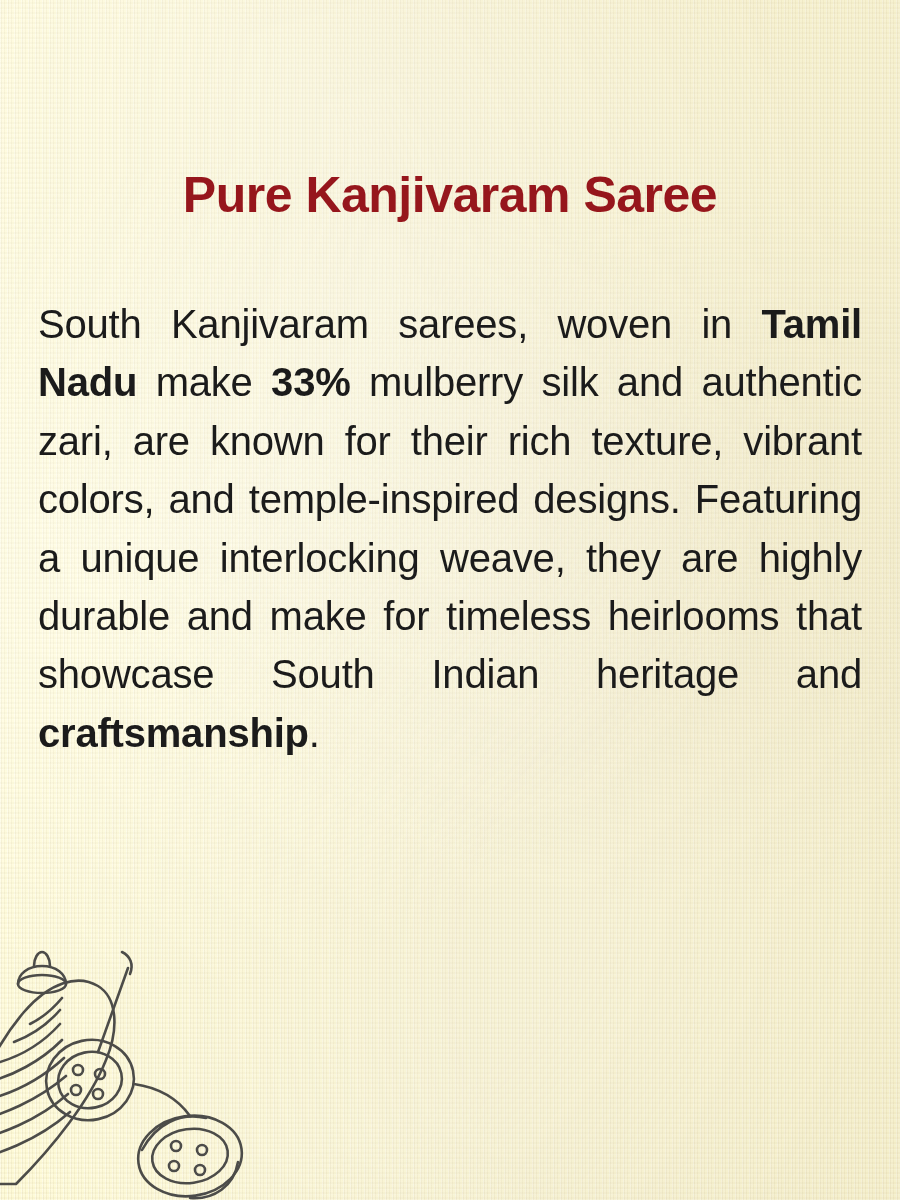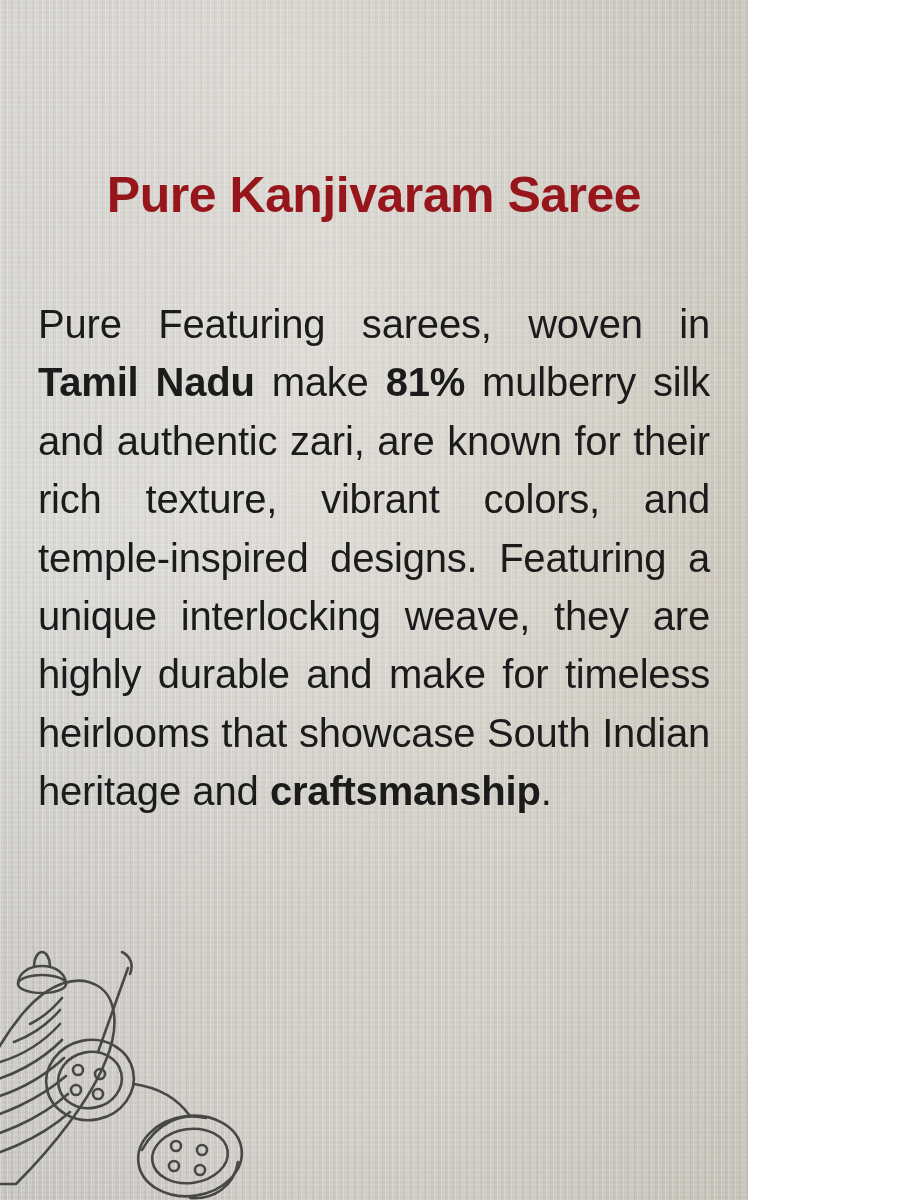--- a/index.html
+++ b/index.html
@@ -8,23 +8,23 @@
   }
   body {
     width: 900px;
     height: 1200px;
     overflow: hidden;
     font-family: "Liberation Sans", sans-serif;
   }
 
   .card {
     position: relative;
-    width: 748px;
+    width: 900px;
     height: 1200px;
-    background-color: #a3a3a3;
+    background-color: #fef9c3;
     overflow: hidden;
   }
 
   
   .texture-warp,
   .texture-weft,
   .texture-noise {
     position: absolute;
     inset: 0;
     pointer-events: none;
@@ -119,21 +119,21 @@
 <div class="card">
 
   <div class="texture-warp"></div>
   <div class="texture-weft"></div>
   <div class="texture-noise"></div>
 
   <div class="content">
     <h1 class="title">Pure Kanjivaram Saree</h1>
 
     <p class="body-text">
-      <span>Pure Featuring sarees, woven in </span><b>Tamil Nadu</b><span> make </span><b>81%</b><span> mulberry silk and authentic zari, are known for their rich texture, vibrant colors, and temple-inspired designs. Featuring a unique interlocking weave, they are highly durable and make for timeless heirlooms that showcase South Indian heritage and </span><b>craftsmanship</b><span>.</span>
+      <span>South Kanjivaram sarees, woven in </span><b>Tamil Nadu</b><span> make </span><b>33%</b><span> mulberry silk and authentic zari, are known for their rich texture, vibrant colors, and temple-inspired designs. Featuring a unique interlocking weave, they are highly durable and make for timeless heirlooms that showcase South Indian heritage and </span><b>craftsmanship</b><span>.</span>
     </p>
   </div>
 
   <div class="ornament">
     <svg viewBox="0 0 290 270" fill="none" xmlns="http://www.w3.org/2000/svg" stroke="#3a3a3a" stroke-width="2.6" stroke-linecap="round" stroke-linejoin="round">
 
       <path d="M-40 250 C-30 180 -6 120 30 78 C56 48 84 40 104 52 C122 63 126 92 112 126 C96 166 60 212 22 250 Z"></path>
 
       <path d="M-34 228 C4 222 44 206 76 178"></path>
       <path d="M-30 208 C6 202 44 186 74 160"></path>

